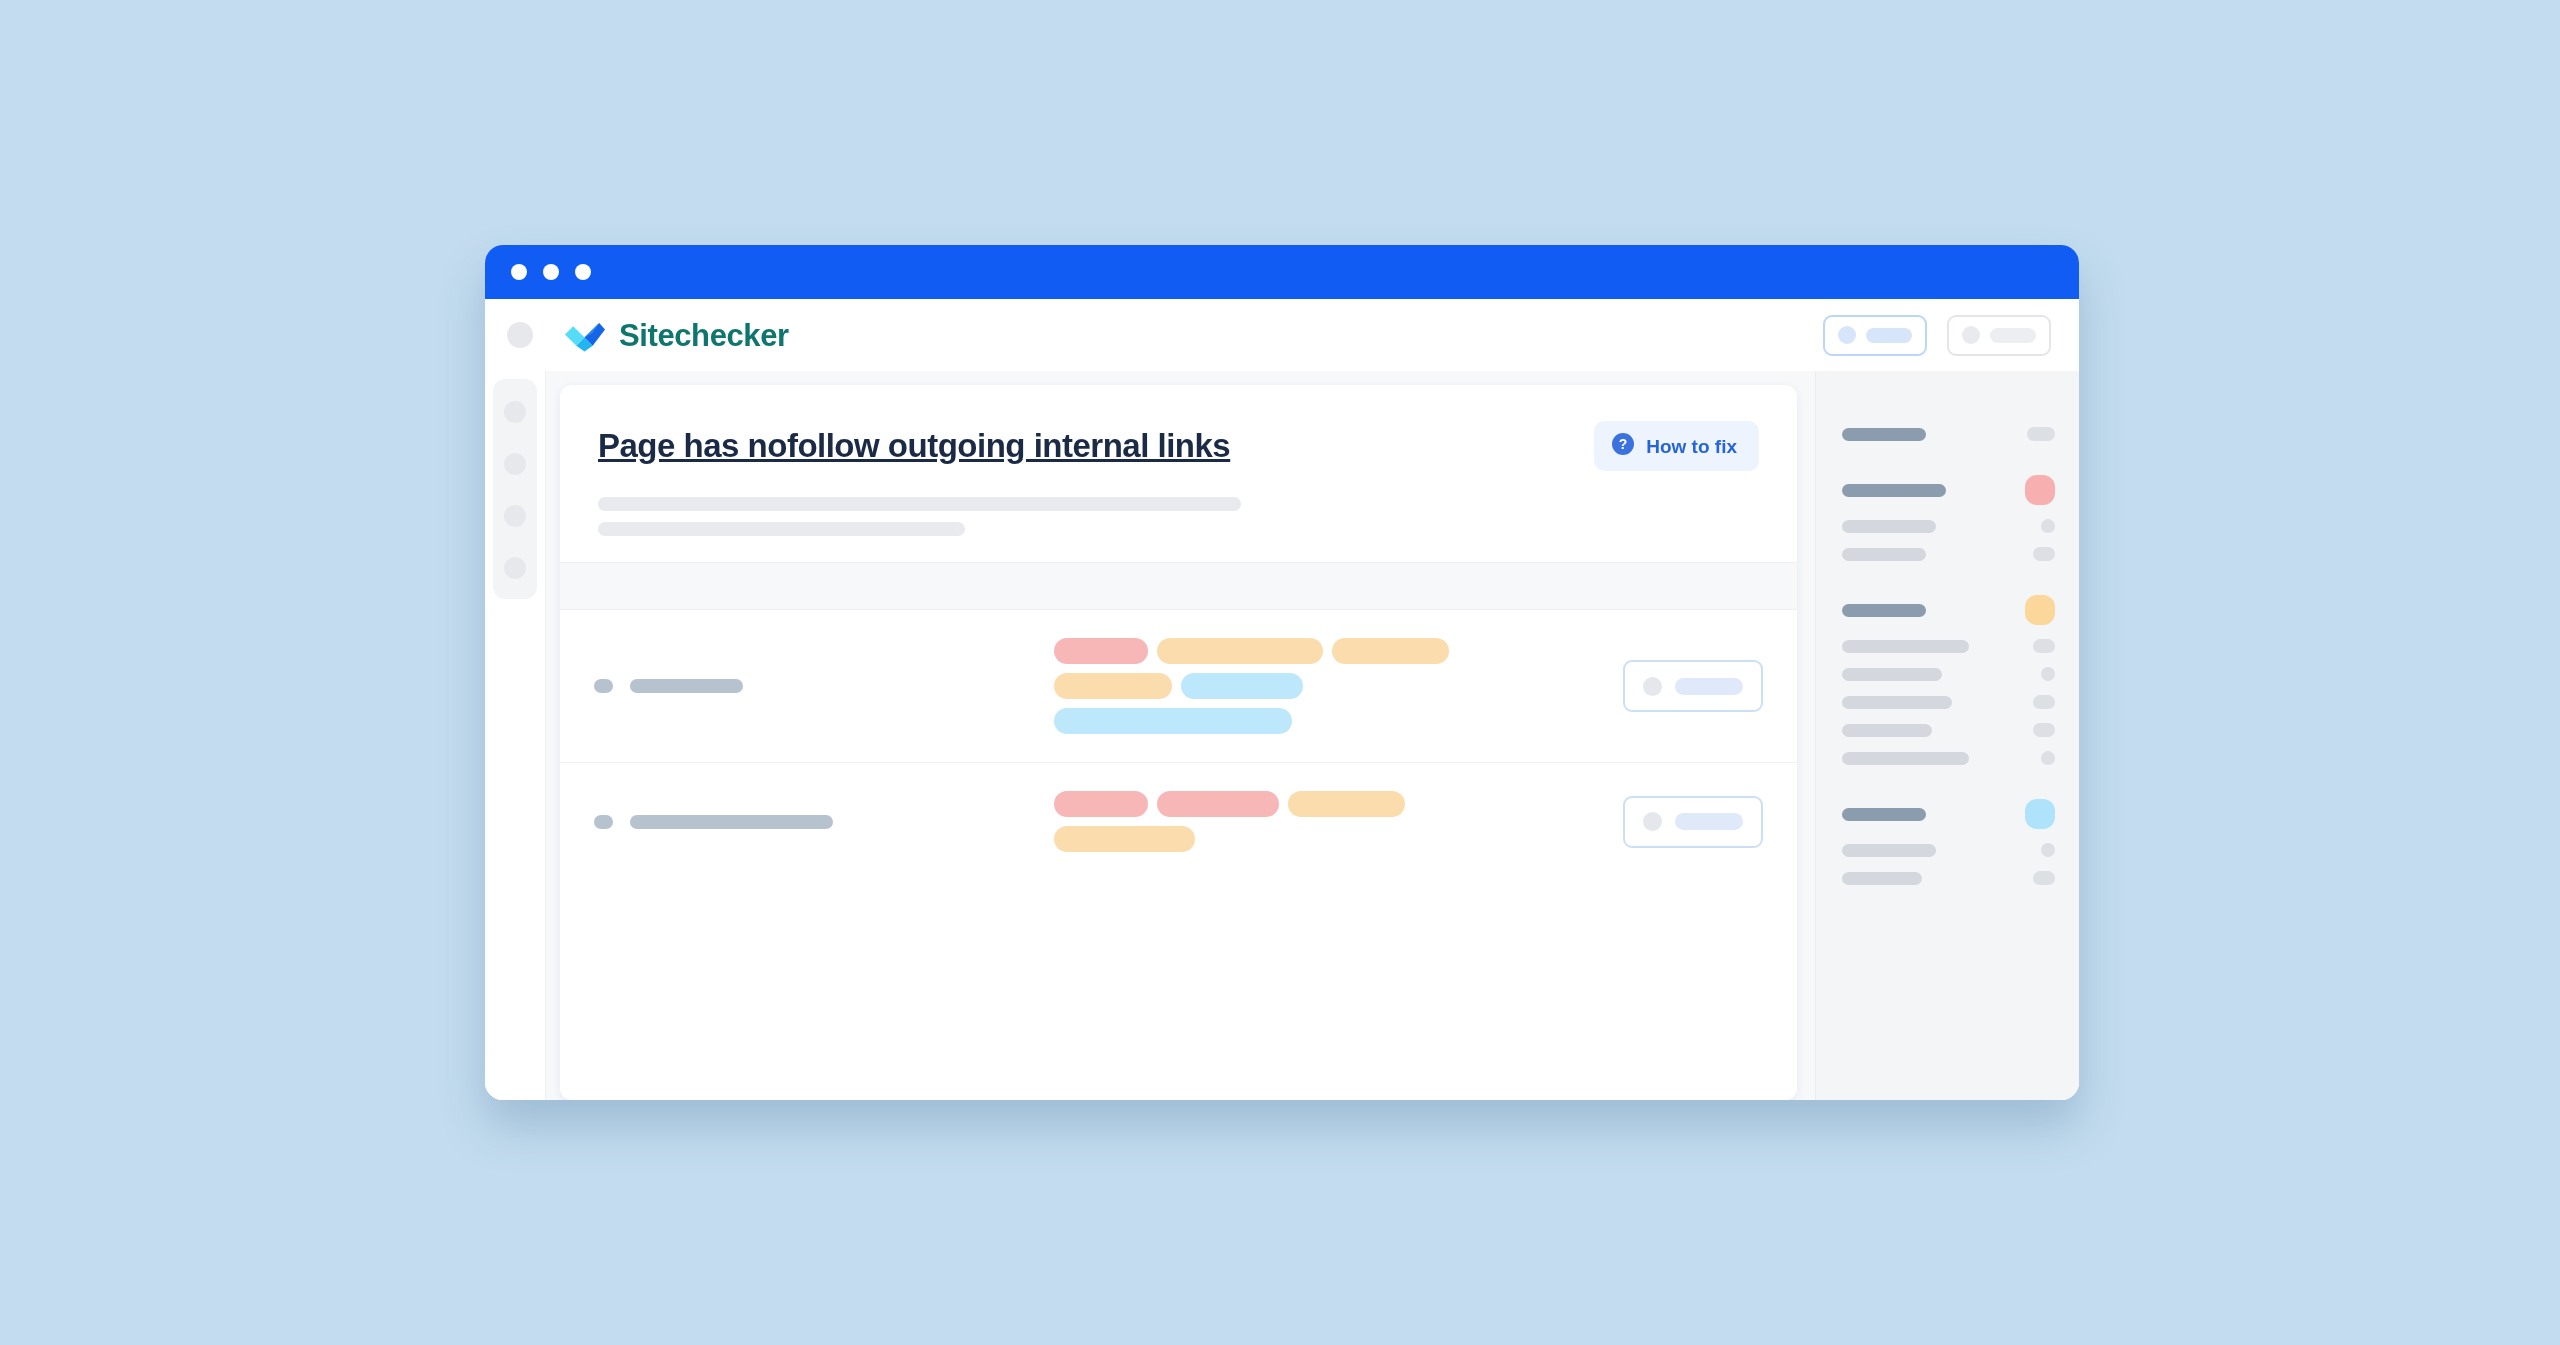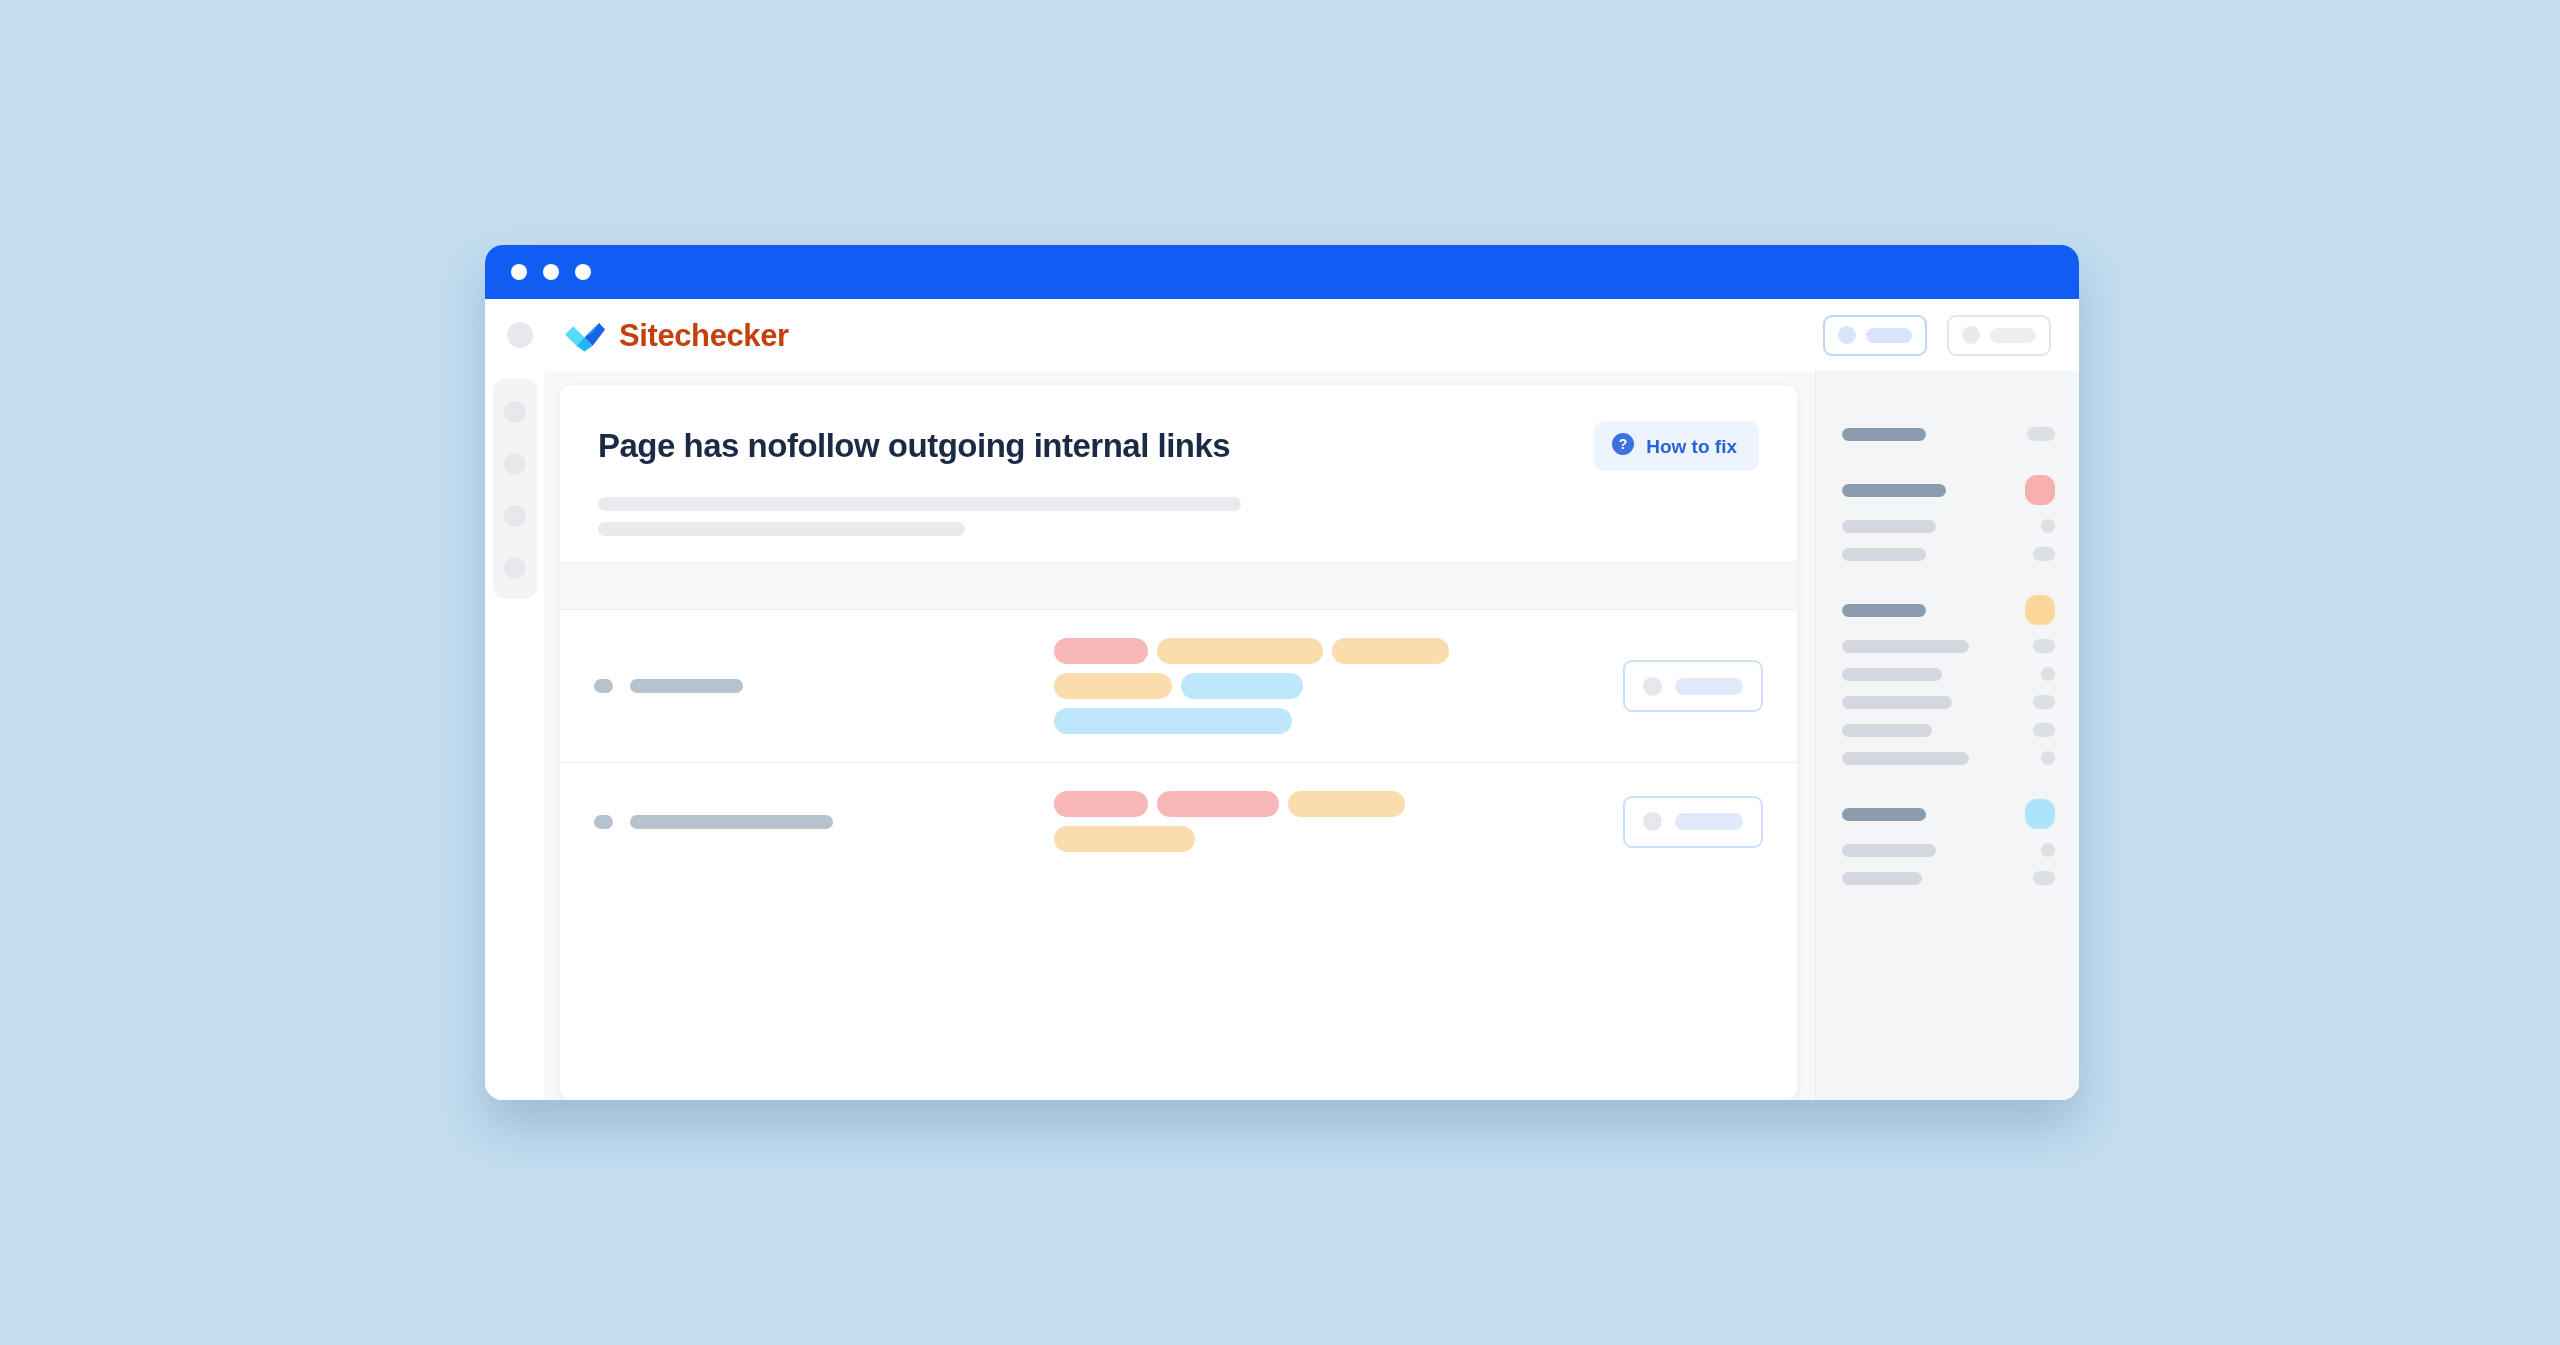--- a/index.html
+++ b/index.html
@@ -68,21 +68,21 @@
   }
   .brand {
     display: flex;
     align-items: center;
     gap: 14px;
   }
   .logo-svg { display:block; }
   .brand-name {
     font-size: 31px;
     font-weight: 700;
-    color: #c2410c;
+    color: #0f766e;
     letter-spacing: -0.4px;
     line-height: 1;
   }
   .header-actions {
     margin-left: auto;
     display: flex;
     align-items: center;
     gap: 20px;
   }
   .ghost-btn {
@@ -169,20 +169,21 @@
     gap: 20px;
   }
   .page-title {
     font-size: 33px;
     font-weight: 700;
     color: #1b2b45;
     letter-spacing: -0.5px;
     line-height: 1.15;
     margin: 0;
     white-space: nowrap;
+    text-decoration: underline;
   }
   .howto {
     margin-left: auto;
     display: inline-flex;
     align-items: center;
     gap: 12px;
     background: #eef4fe;
     border-radius: 10px;
     padding: 12px 22px 12px 18px;
     white-space: nowrap;

